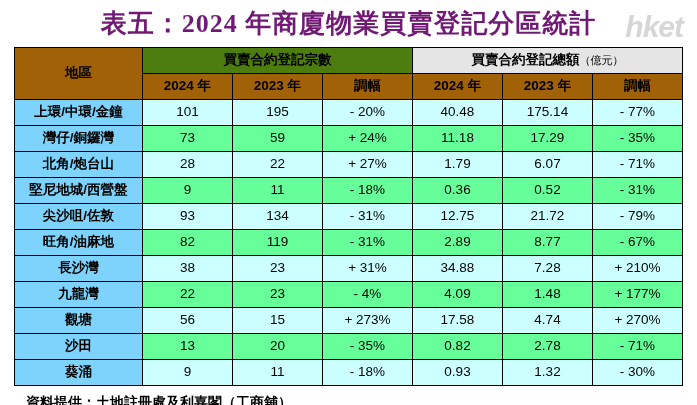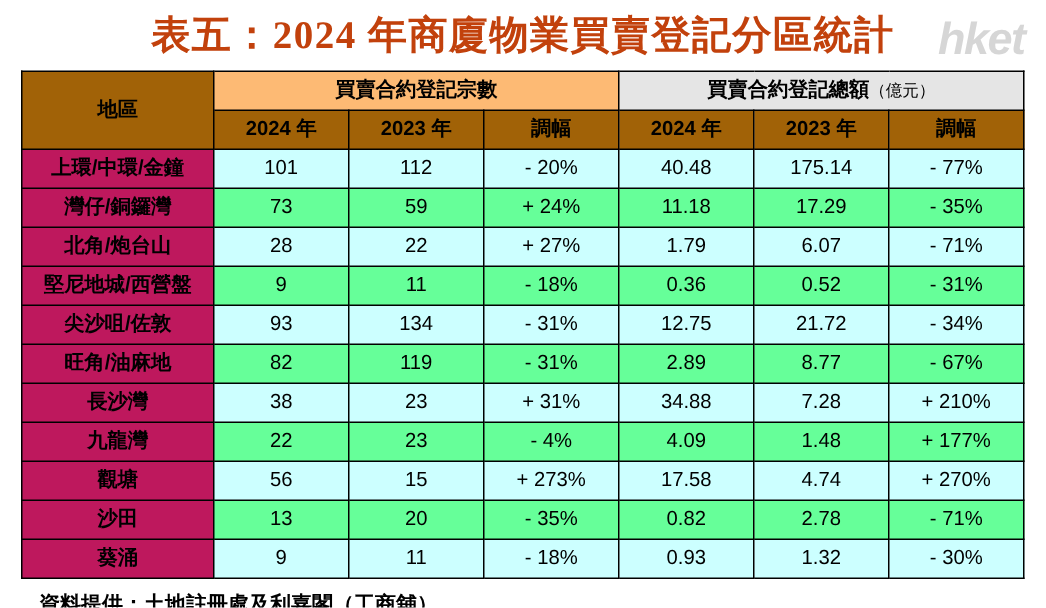--- a/index.html
+++ b/index.html
@@ -20,21 +20,21 @@
     height: 405px;
     box-sizing: border-box;
     padding: 4px 10px 0 10px;
   }
   .title {
     text-align: center;
     font-family: "Liberation Serif", serif;
     font-weight: bold;
     font-size: 26px;
     letter-spacing: 1px;
-    color: #c2410c;
+    color: #701a75;
     margin: 2px 0 6px 0;
     white-space: nowrap;
   }
   .watermark {
     position: absolute;
     top: 10px;
     right: 14px;
     font-family: "Liberation Sans", sans-serif;
     font-weight: bold;
     font-style: italic;
@@ -58,31 +58,31 @@
     padding: 0;
     height: 25px;
     line-height: 1.1;
   }
   th {
     background: #a16207;
     font-weight: bold;
     font-size: 13.5px;
   }
   th.grp-contracts {
-    background: #fdba74;
+    background: #4d7c0f;
   }
   th.grp-amount {
     background: #e5e5e5;
   }
   .unit {
     font-size: 11px;
     font-weight: normal;
   }
   td.region {
-    background: #be185d;
+    background: #7dd3fc;
     font-weight: bold;
     font-size: 13.5px;
   }
   td.val {
     background: #ccffff;
     font-size: 13.5px;
   }
   td.val.green {
     background: #66ff99;
   }
@@ -136,21 +136,21 @@
         <th>調幅</th>
         <th>2024 年</th>
         <th>2023 年</th>
         <th>調幅</th>
       </tr>
     </thead>
     <tbody>
         <tr>
           <td class="region">上環/中環/金鐘</td>
           <td class="val">101</td>
-          <td class="val">112</td>
+          <td class="val">195</td>
           <td class="val">- 20%</td>
           <td class="val">40.48</td>
           <td class="val">175.14</td>
           <td class="val">- 77%</td>
         </tr>
         <tr>
           <td class="region">灣仔/銅鑼灣</td>
           <td class="val green">73</td>
           <td class="val green">59</td>
           <td class="val green">+ 24%</td>
@@ -176,21 +176,21 @@
           <td class="val green">0.52</td>
           <td class="val green">- 31%</td>
         </tr>
         <tr>
           <td class="region">尖沙咀/佐敦</td>
           <td class="val">93</td>
           <td class="val">134</td>
           <td class="val">- 31%</td>
           <td class="val">12.75</td>
           <td class="val">21.72</td>
-          <td class="val">- 34%</td>
+          <td class="val">- 79%</td>
         </tr>
         <tr>
           <td class="region">旺角/油麻地</td>
           <td class="val green">82</td>
           <td class="val green">119</td>
           <td class="val green">- 31%</td>
           <td class="val green">2.89</td>
           <td class="val green">8.77</td>
           <td class="val green">- 67%</td>
         </tr>

